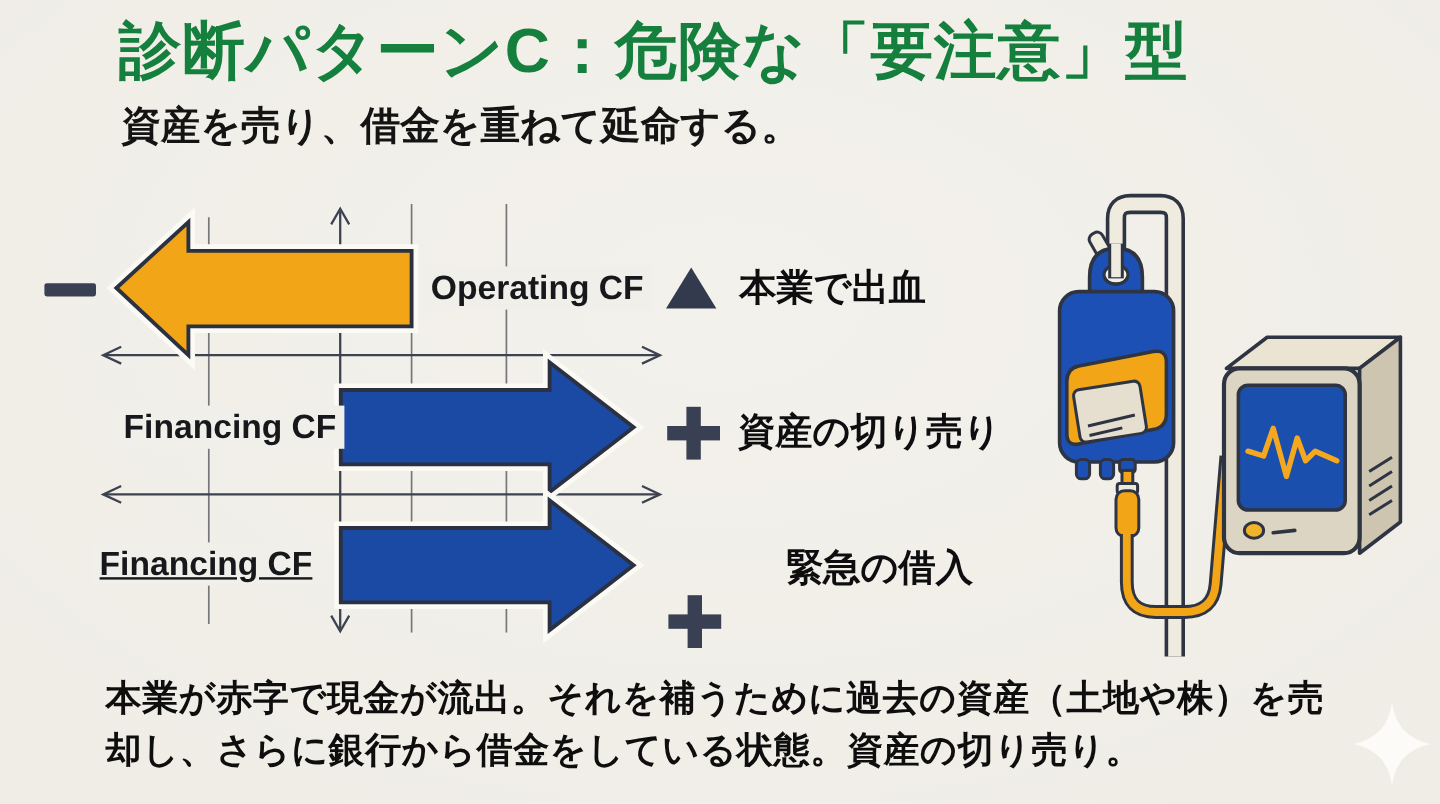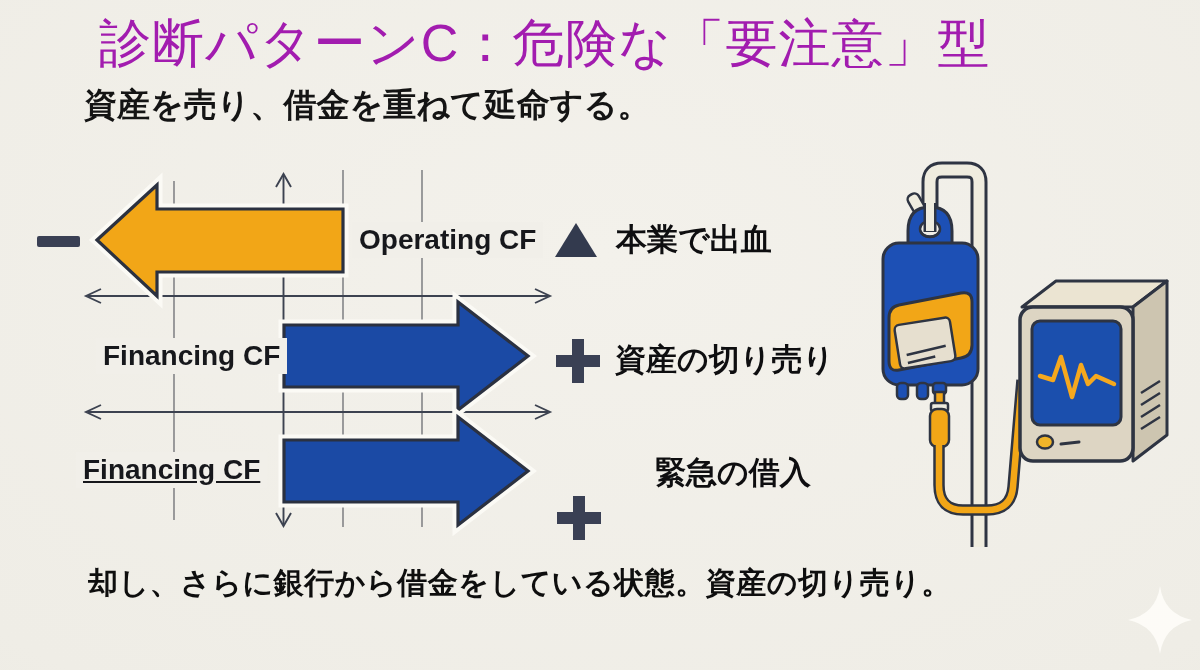--- a/index.html
+++ b/index.html
@@ -4,25 +4,25 @@
 <style>
   html,body{margin:0;padding:0;}
   body{
     width:1200px;height:670px;position:relative;overflow:hidden;
     background:radial-gradient(120% 130% at 50% 38%, #f3f1eb 0%, #efede6 60%, #e9e7df 100%);
     font-family:"Liberation Sans", sans-serif;
     color:#101010;
   }
   .abs{position:absolute;}
   .page-title{
-    left:99px;top:12px;font-size:52px;line-height:62px;font-weight:400;
-    letter-spacing:1px;color:#a21caf;white-space:nowrap;
+    left:99px;top:12px;font-size:52px;line-height:62px;font-weight:700;
+    letter-spacing:1px;color:#15803d;white-space:nowrap;
   }
   .page-subtitle{
-    left:84px;top:86px;font-size:33px;line-height:38px;font-weight:700;
+    left:101px;top:86px;font-size:33px;line-height:38px;font-weight:700;
     color:#141414;white-space:nowrap;
   }
   .diagram-svg{left:0;top:0;}
   .grid-line{stroke:#74767a;stroke-width:1.4;}
   .axis{stroke:#3c4250;stroke-width:1.9;fill:none;}
   .casing{fill:none;stroke:#fbfaf5;stroke-width:11;stroke-linejoin:miter;}
   .arrow-orange{fill:#f2a617;stroke:#2b3140;stroke-width:3.2;stroke-linejoin:miter;}
   .arrow-blue{fill:#1b4aa5;stroke:#2b3140;stroke-width:3.2;stroke-linejoin:miter;}
   .cf-label{
     font-size:28px;font-weight:700;color:#17181c;background:#f1efe9;
@@ -155,18 +155,19 @@
     <path d="M266,248 L285,236 M266,260 L285,248 M266,272 L285,260 M266,284 L285,272" stroke="#2e3442" stroke-width="2.5" fill="none"></path>
     <rect x="145" y="162" width="113" height="154" rx="13" fill="#ddd5c3" stroke="#2e3442" stroke-width="3.5"></rect>
     <rect x="157" y="176" width="89" height="104" rx="8" fill="#1b4fad" stroke="#2e3442" stroke-width="3"></rect>
     <polyline points="165,231 178,235 186,212 197,252 206,220 213,239 221,231 239,239" fill="none" stroke="#f5a81e" stroke-width="4.5" stroke-linecap="round" stroke-linejoin="round"></polyline>
     <ellipse cx="170" cy="297" rx="8" ry="6.5" fill="#f0b429" stroke="#2e3442" stroke-width="2.5"></ellipse>
     <line x1="186" y1="299" x2="204" y2="297" stroke="#2e3442" stroke-width="3" stroke-linecap="round"></line>
   </g>
 </svg>
 
 <div class="abs footer-text">
+  <div>本業が赤字で現金が流出。それを補うために過去の資産（土地や株）を売</div>
   <div>却し、さらに銀行から借金をしている状態。資産の切り売り。</div>
 </div>
 
 <svg class="abs" style="left:1120px;top:580px;" width="80" height="80" viewBox="0 0 80 80">
   <path d="M40,6 Q44,34 72,40 Q44,46 40,74 Q36,46 8,40 Q36,34 40,6" fill="#fdfcf8" opacity="0.95"></path>
 </svg>
 
 </body></html>

